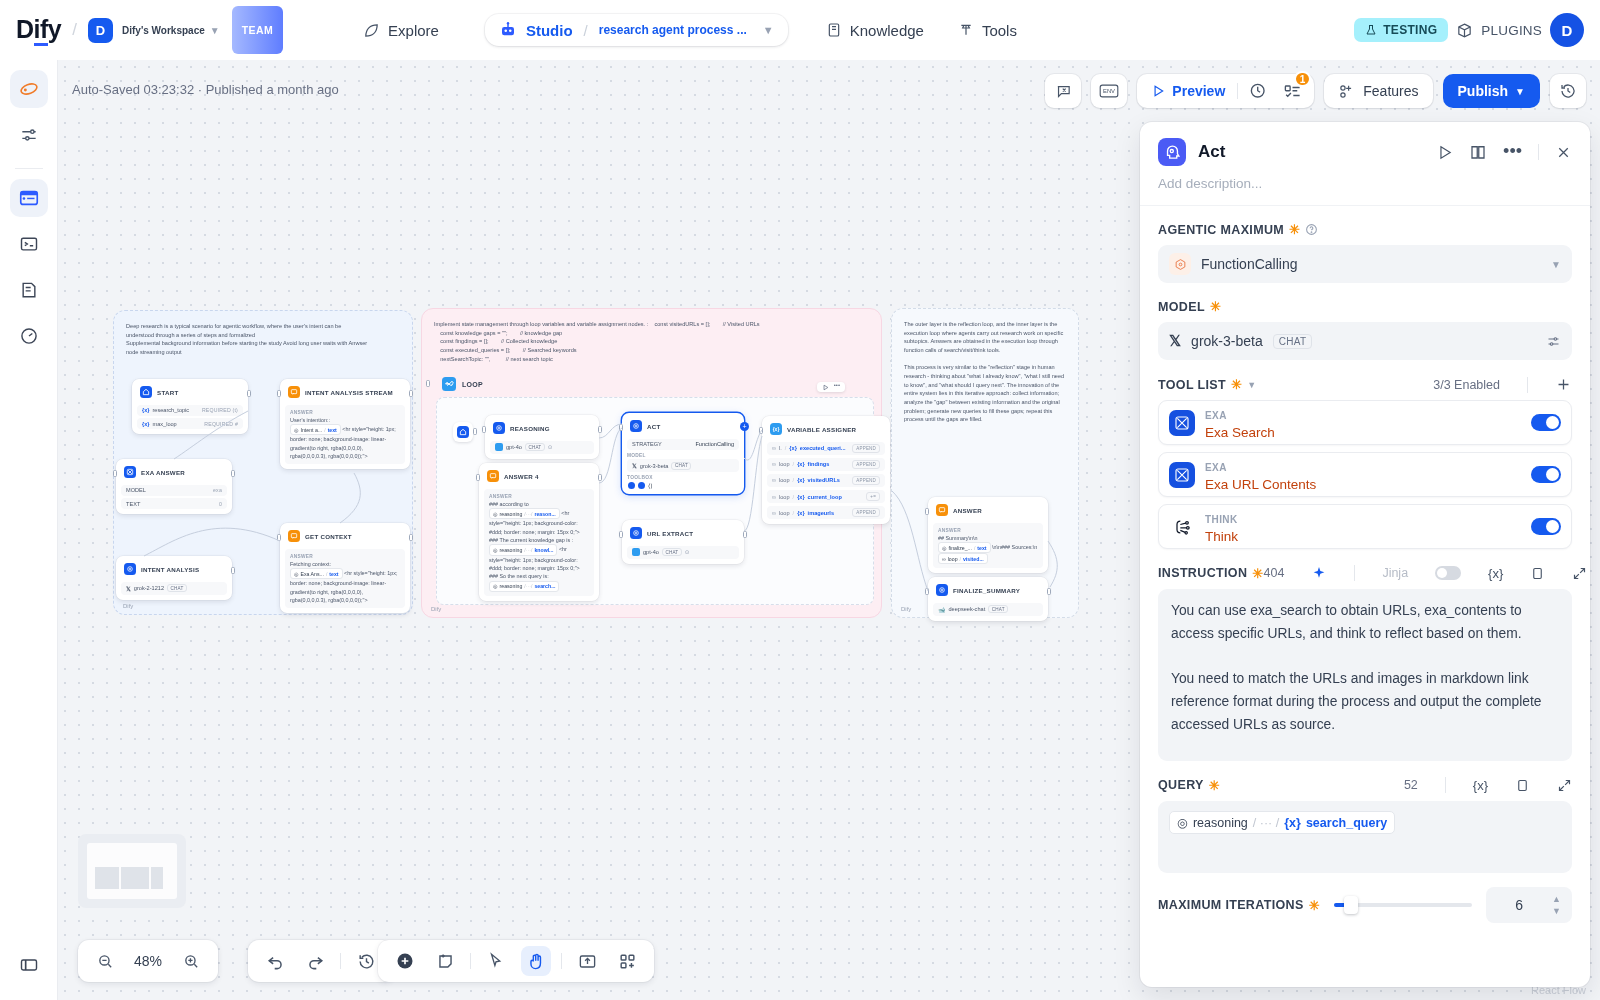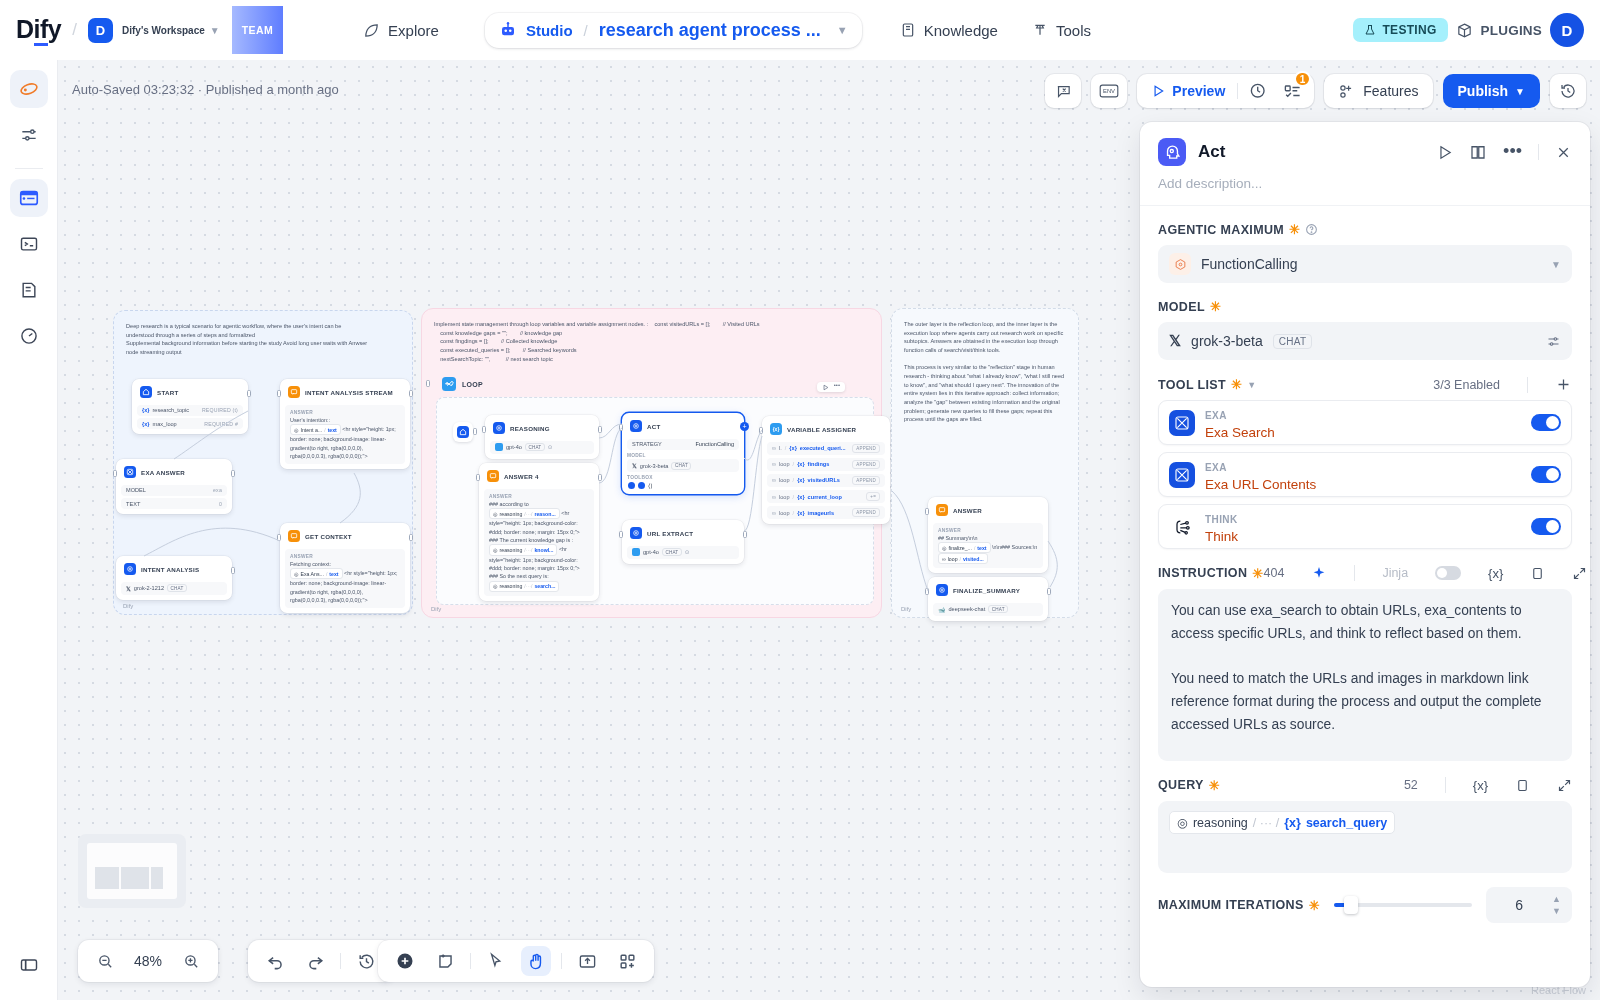--- a/index.html
+++ b/index.html
@@ -23,45 +23,45 @@
   .logo .u { border-bottom: 3px solid #2d5bff; }
   .slash { color: #d0d5dd; margin: 0 11px; font-size: 17px; }
   .ws-badge {
     width: 25px; height: 25px; border-radius: 7px; background: #155aef;
     color: #fff; font-size: 13px; font-weight: 700;
     display: flex; align-items: center; justify-content: center;
   }
   .ws-name { font-size: 10px; font-weight: 700; color: #354052; margin-left: 9px; }
   .chev { font-size: 10px; color: #98a2b3; margin-left: 5px; }
   .team-pill {
-    margin-left: 12px; padding: 18px 10px; border-radius: 0;
+    margin-left: 12px; padding: 18px 10px; border-radius: 6px;
     background: linear-gradient(90deg,#a5b9ff,#5f7dff);
     color: #fff; font-size: 10.5px; font-weight: 700; letter-spacing: .4px;
   }
   .nav-center { display: flex; align-items: center; gap: 6px; margin-left: 66px; }
   .nav-item {
     display: flex; align-items: center; gap: 8px; padding: 8px 14px;
     font-size: 15px; color: #354052; border-radius: 12px; cursor: pointer;
   }
   .nav-studio {
     display: flex; align-items: center; background: #fff; border-radius: 14px;
     padding: 7px 14px; box-shadow: 0 1px 3px rgba(16,24,40,.12), 0 0 0 1px rgba(16,24,40,.04);
     margin-left: 26px;
   }
   .nav-studio .lbl { font-size: 15px; font-weight: 700; color: #155aef; margin-left: 9px; }
   .nav-studio .sep { color: #c9d0da; margin: 0 11px; font-size: 15px; }
-  .nav-studio .crumb { font-size: 18px; font-weight: 700; color: #155aef; }
+  .nav-studio .crumb { font-size: 12px; font-weight: 700; color: #155aef; }
   .nav-studio .dd { color: #98a2b3; font-size: 11px; margin-left: 16px; }
   .topbar-right { margin-left: auto; display: flex; align-items: center; gap: 8px; }
   .testing-pill {
     display: flex; align-items: center; gap: 6px;
     background: #a5f0fc; color: #164b57; padding: 5px 11px; border-radius: 7px;
     font-size: 12px; font-weight: 700; letter-spacing: .3px;
   }
-  .plugins { display: flex; align-items: center; gap: 8px; font-size: 13.5px; color: #475467; font-weight: 700; letter-spacing:.2px;}
+  .plugins { display: flex; align-items: center; gap: 8px; font-size: 13.5px; color: #475467; font-weight: 400; letter-spacing:.2px;}
   .avatar-top {
     width: 34px; height: 34px; border-radius: 50%; background: #1552e4;
     color: #fff; font-size: 15px; font-weight: 600;
     display: flex; align-items: center; justify-content: center;
   }
   
   .rail {
     position: absolute; left: 0; top: 60px; width: 58px; height: 940px;
     background: #fff; border-right: 1px solid #eaecf0;
     display: flex; flex-direction: column; align-items: center; padding-top: 10px; z-index: 30;

